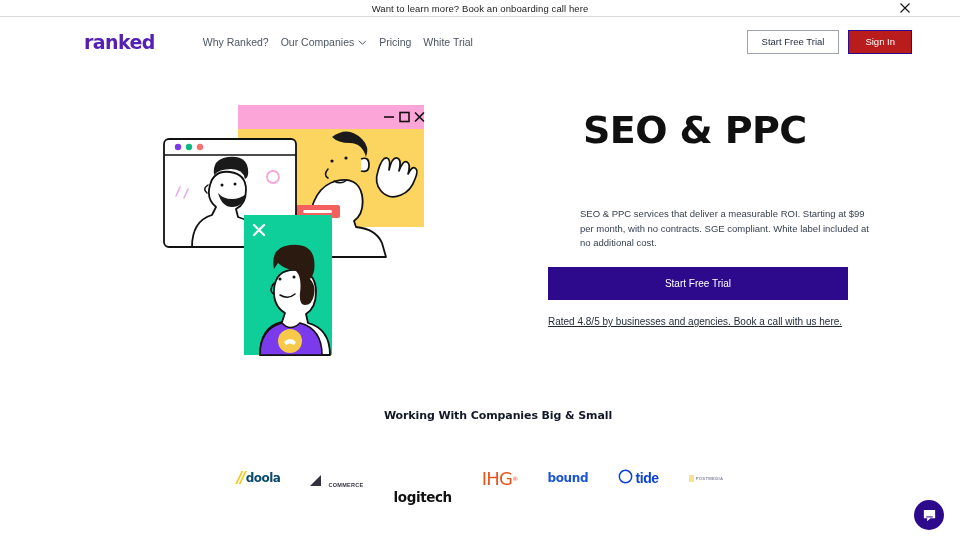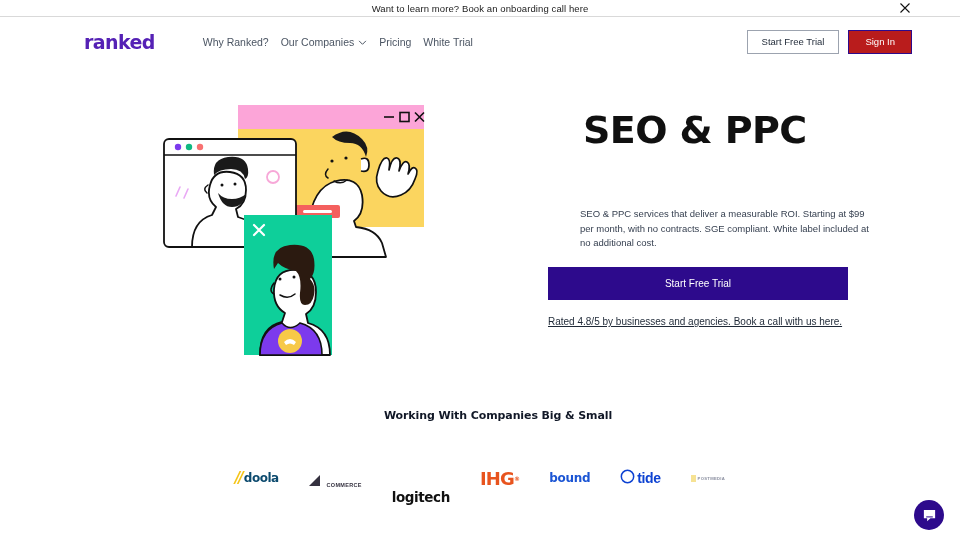--- a/index.html
+++ b/index.html
@@ -112,21 +112,21 @@
   .lg-bigc .word {
     color:#34313f; font-size:5.5px; font-weight:700; letter-spacing:.3px;
     padding-bottom:1px; font-family:"Liberation Sans", sans-serif;
   }
   .lg-logitech {
     color:#111; font-weight:700; font-size:13.5px; letter-spacing:-0.4px;
     font-family:"DejaVu Sans", sans-serif;
     margin-top:38px;
   }
   .lg-ihg {
-    color:#e8541e; font-weight:700; font-size:18px; letter-spacing:-0.8px;
+    color:#e8541e; font-weight:400; font-size:18px; letter-spacing:-0.8px;
     font-family:"DejaVu Sans", sans-serif; position:relative;
   }
   .lg-ihg sup { font-size:6px; vertical-align:super; }
   .lg-bound {
     color:#1b55d4; font-weight:700; font-size:12px; letter-spacing:-0.3px;
     font-family:"DejaVu Sans", sans-serif;
   }
   .lg-tide { display:flex; align-items:center; gap:2px; }
   .lg-tide .word {
     color:#0d42d2; font-weight:700; font-size:14px; letter-spacing:-0.4px;

